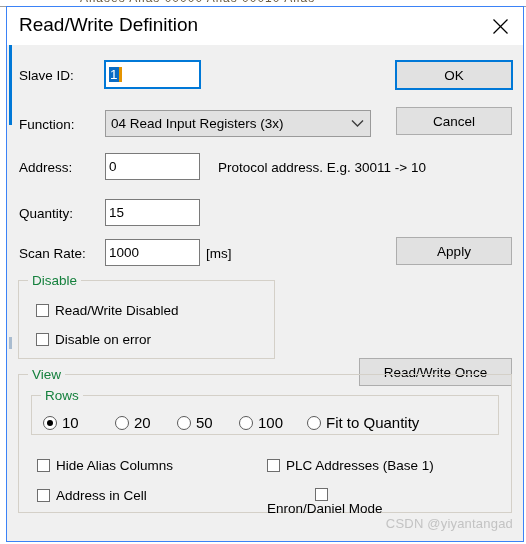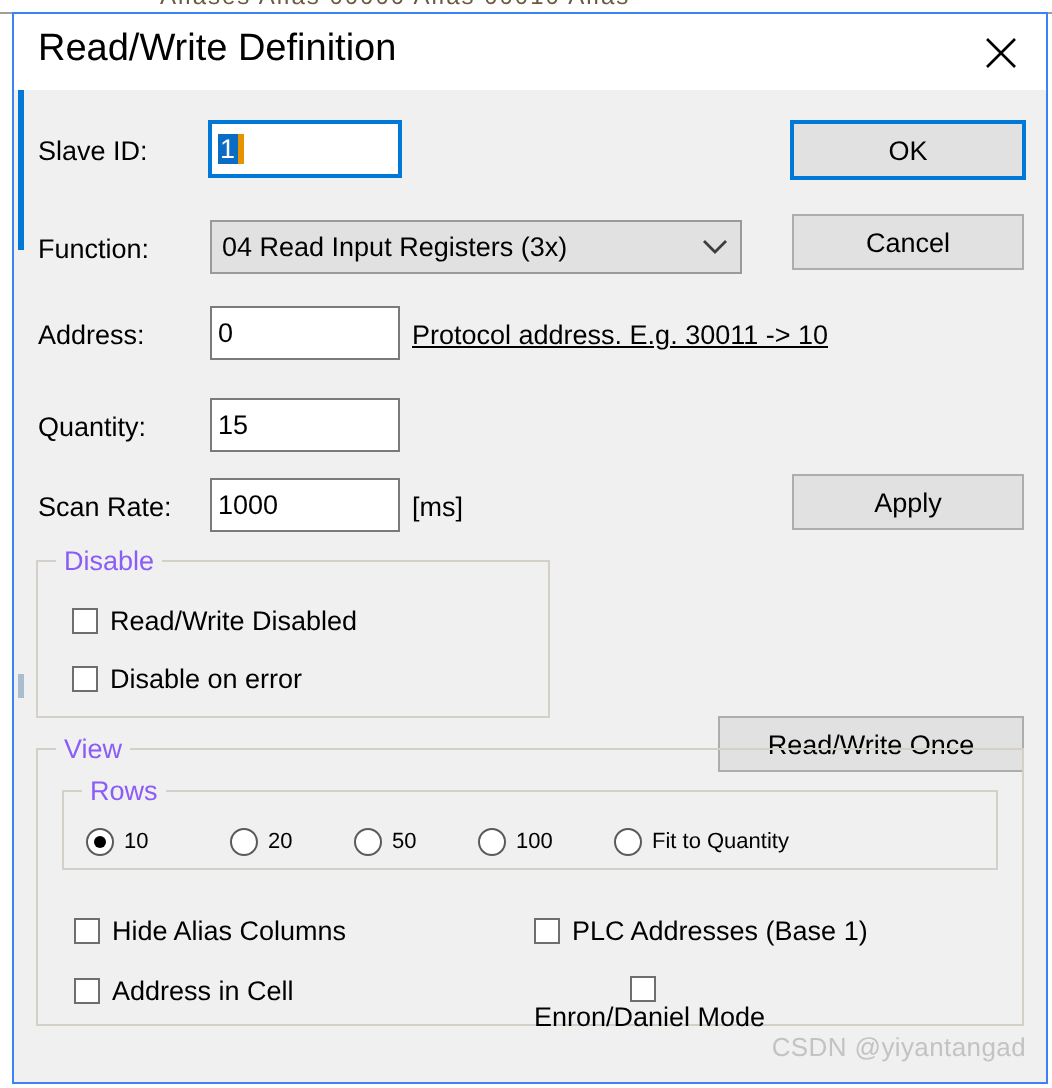--- a/index.html
+++ b/index.html
@@ -171,21 +171,21 @@
     border: 1px solid #d4d0c8;
     box-sizing: border-box;
   }
   .group > .gtitle {
     position: absolute;
     top: -8px;
     left: 9px;
     background: #f0f0f0;
     padding: 0 4px;
     font-size: 13.5px;
-    color: #8b5cf6;
+    color: #15803d;
     white-space: nowrap;
   }
 
   
   .cb {
     position: absolute;
     display: flex;
     align-items: center;
     font-size: 13.5px;
     color: #000;
@@ -202,21 +202,21 @@
     display: flex;
     align-items: center;
     justify-content: center;
   }
 
   
   .rb {
     position: absolute;
     display: flex;
     align-items: center;
-    font-size: 11px;
+    font-size: 15px;
     color: #000;
     white-space: nowrap;
     cursor: default;
   }
   .rb .dot {
     width: 14px; height: 14px;
     border: 1px solid #5a5a5a;
     border-radius: 50%;
     background: #ffffff;
     box-sizing: border-box;
@@ -281,21 +281,21 @@
       <svg width="13" height="9" viewBox="0 0 13 9" aria-hidden="true">
         <polyline points="1,1.5 6.5,7 12,1.5" fill="none" stroke="#3d3d3d" stroke-width="1.4"></polyline>
       </svg>
     </span>
   </div>
 
   <div class="lbl" style="left:12px; top:153px;">Address:</div>
   <div class="tbox" style="left:98px; top:146px; width:95px; height:27px;">
     <span>0</span>
   </div>
-  <div class="lbl" style="left:199px; top:153px;text-decoration:underline;">Protocol address. E.g. 30011 -&gt; 10</div>
+  <div class="lbl" style="left:211px; top:153px;">Protocol address. E.g. 30011 -&gt; 10</div>
 
   <div class="lbl" style="left:12px; top:199px;">Quantity:</div>
   <div class="tbox" style="left:98px; top:192px; width:95px; height:27px;">
     <span>15</span>
   </div>
 
   <div class="lbl" style="left:12px; top:239px;">Scan Rate:</div>
   <div class="tbox" style="left:98px; top:232px; width:95px; height:27px;">
     <span>1000</span>
   </div>

